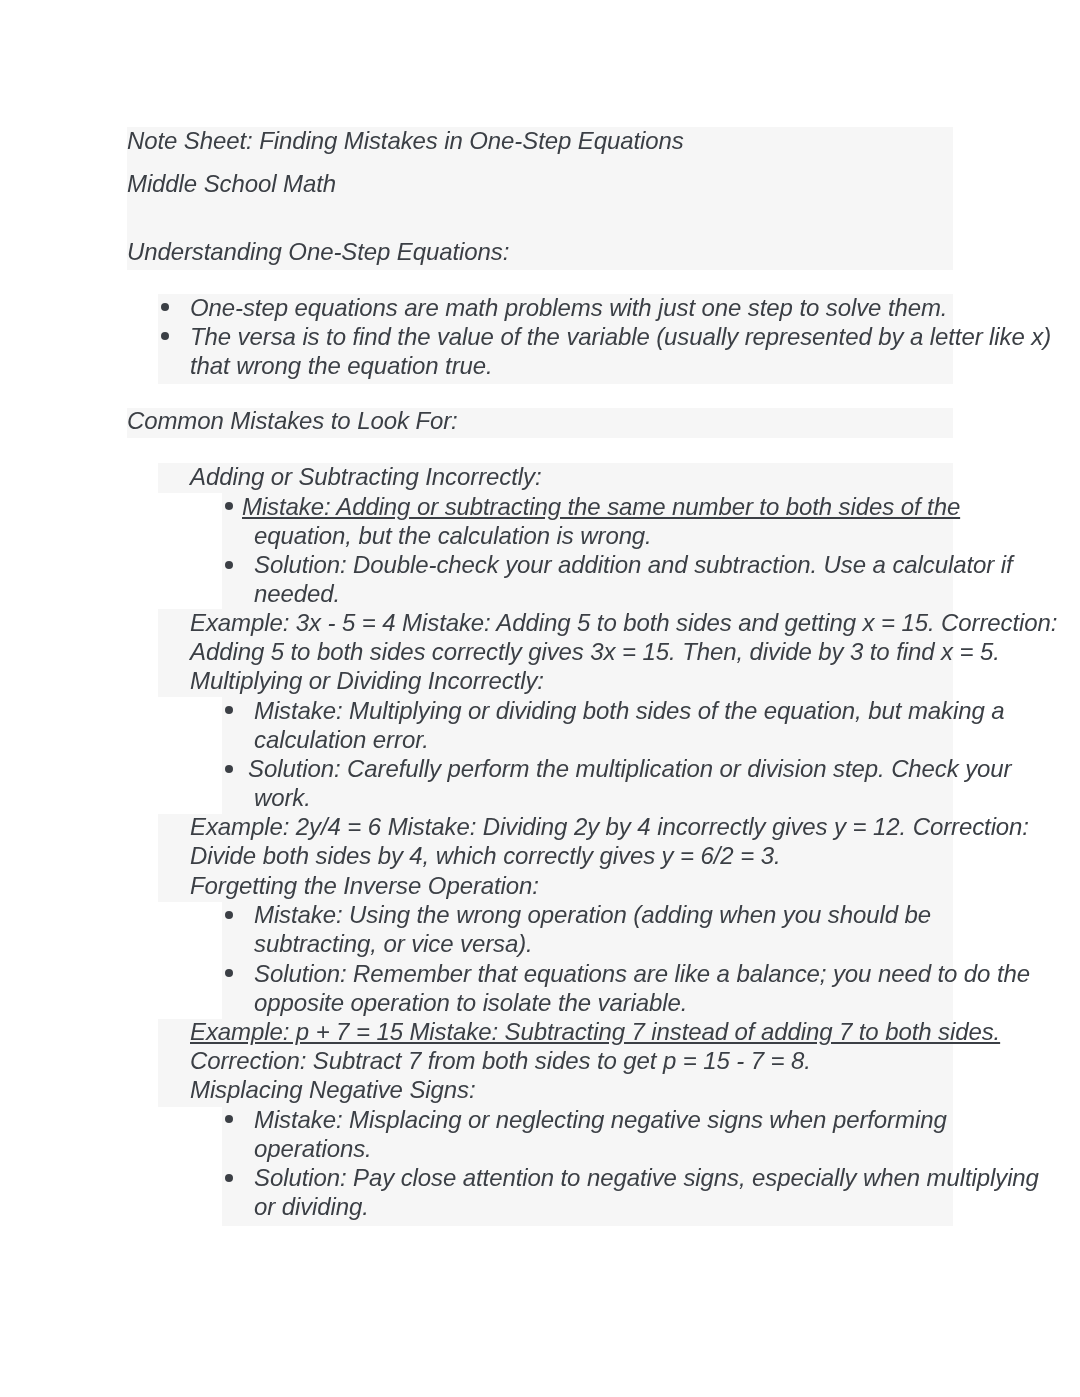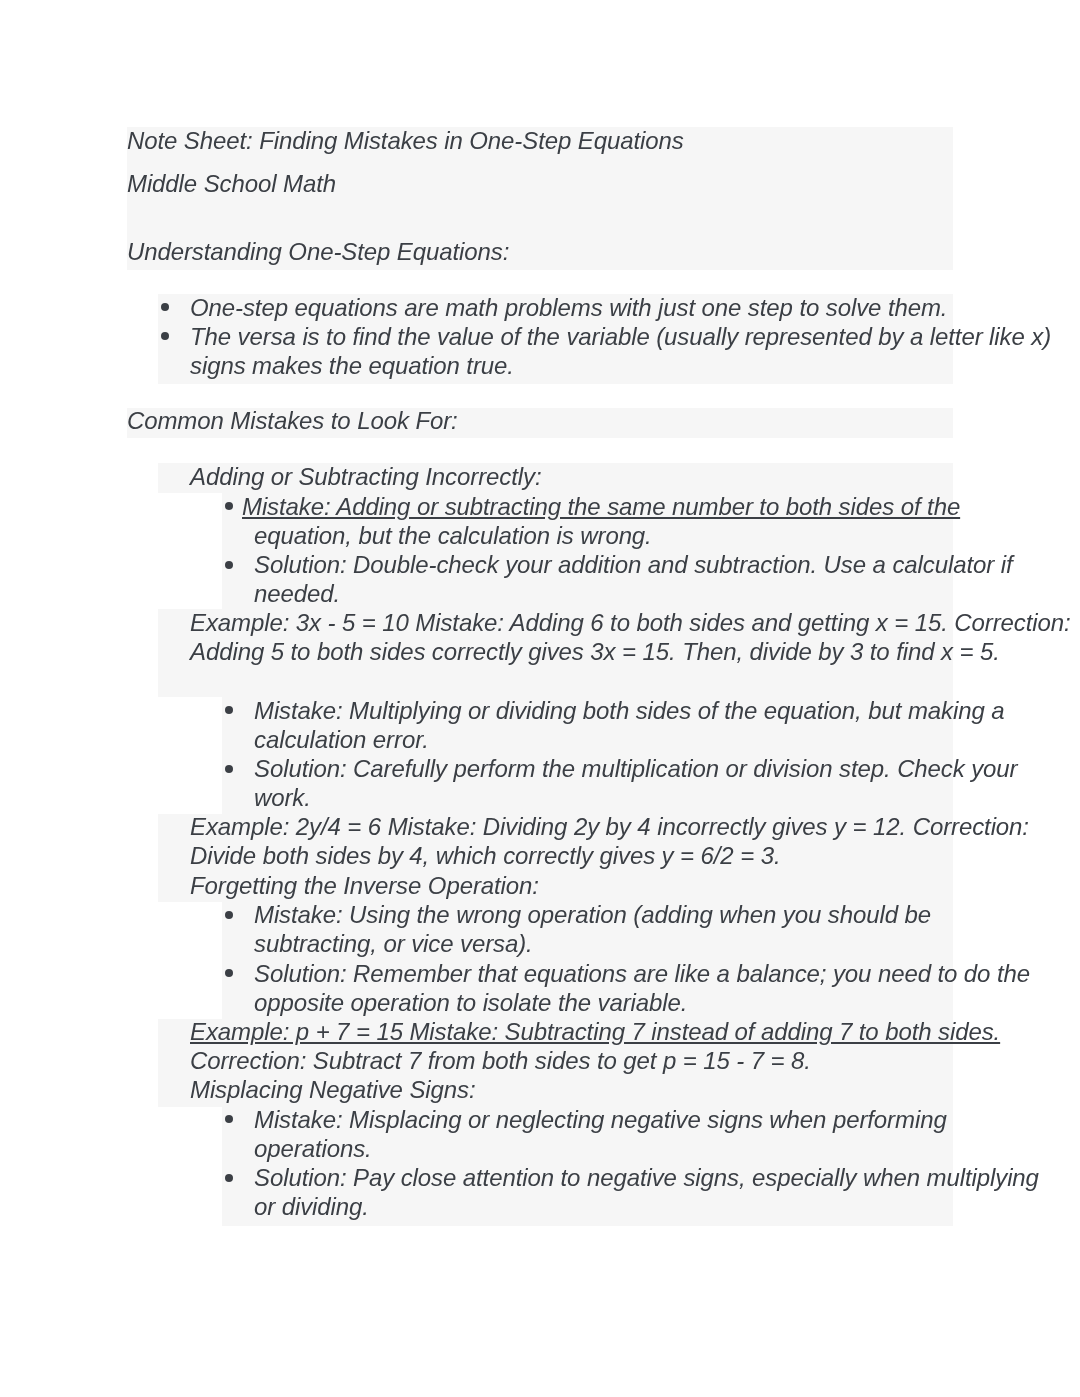--- a/index.html
+++ b/index.html
@@ -28,39 +28,40 @@
   <div class="blk" style="left:222px;top:1107px;width:731px;height:119px;"></div>
 
   <div class="t" style="left:127px;top:126px;">Note Sheet: Finding Mistakes in One-Step Equations</div>
   <div class="t" style="left:127px;top:169px;">Middle School Math</div>
   <div class="t" style="left:127px;top:237px;">Understanding One-Step Equations:</div>
 
   <div class="bullet" style="left:161px;top:303px;"></div>
   <div class="t" style="left:190px;top:293px;">One-step equations are math problems with just one step to solve them.</div>
   <div class="bullet" style="left:161px;top:332px;"></div>
   <div class="t" style="left:190px;top:322px;">The versa is to find the value of the variable (usually represented by a letter like x)</div>
-  <div class="t" style="left:190px;top:351px;">signs makes the equation true.</div>
+  <div class="t" style="left:190px;top:351px;">that wrong the equation true.</div>
 
   <div class="t" style="left:127px;top:406px;">Common Mistakes to Look For:</div>
 
   <div class="t" style="left:190px;top:462px;">Adding or Subtracting Incorrectly:</div>
   <div class="bullet" style="left:225px;top:502px;"></div>
   <div class="t" style="left:242px;top:492px;text-decoration:underline;">Mistake: Adding or subtracting the same number to both sides of the</div>
   <div class="t" style="left:254px;top:521px;">equation, but the calculation is wrong.</div>
   <div class="bullet" style="left:225px;top:561px;"></div>
   <div class="t" style="left:254px;top:550px;">Solution: Double-check your addition and subtraction. Use a calculator if</div>
   <div class="t" style="left:254px;top:579px;">needed.</div>
-  <div class="t" style="left:190px;top:608px;">Example: 3x - 5 = 10 Mistake: Adding 6 to both sides and getting x = 15. Correction:</div>
+  <div class="t" style="left:190px;top:608px;">Example: 3x - 5 = 4 Mistake: Adding 5 to both sides and getting x = 15. Correction:</div>
   <div class="t" style="left:190px;top:637px;">Adding 5 to both sides correctly gives 3x = 15. Then, divide by 3 to find x = 5.</div>
 
+  <div class="t" style="left:190px;top:666px;">Multiplying or Dividing Incorrectly:</div>
   <div class="bullet" style="left:225px;top:706px;"></div>
   <div class="t" style="left:254px;top:696px;">Mistake: Multiplying or dividing both sides of the equation, but making a</div>
   <div class="t" style="left:254px;top:725px;">calculation error.</div>
   <div class="bullet" style="left:225px;top:765px;"></div>
-  <div class="t" style="left:254px;top:754px;text-align:center;">Solution: Carefully perform the multiplication or division step. Check your</div>
+  <div class="t" style="left:248px;top:754px;text-align:center;">Solution: Carefully perform the multiplication or division step. Check your</div>
   <div class="t" style="left:254px;top:783px;">work.</div>
   <div class="t" style="left:190px;top:812px;">Example: 2y/4 = 6 Mistake: Dividing 2y by 4 incorrectly gives y = 12. Correction:</div>
   <div class="t" style="left:190px;top:841px;">Divide both sides by 4, which correctly gives y = 6/2 = 3.</div>
 
   <div class="t" style="left:190px;top:871px;">Forgetting the Inverse Operation:</div>
   <div class="bullet" style="left:225px;top:911px;"></div>
   <div class="t" style="left:254px;top:900px;">Mistake: Using the wrong operation (adding when you should be</div>
   <div class="t" style="left:254px;top:929px;">subtracting, or vice versa).</div>
   <div class="bullet" style="left:225px;top:969px;"></div>
   <div class="t" style="left:254px;top:959px;">Solution: Remember that equations are like a balance; you need to do the</div>

